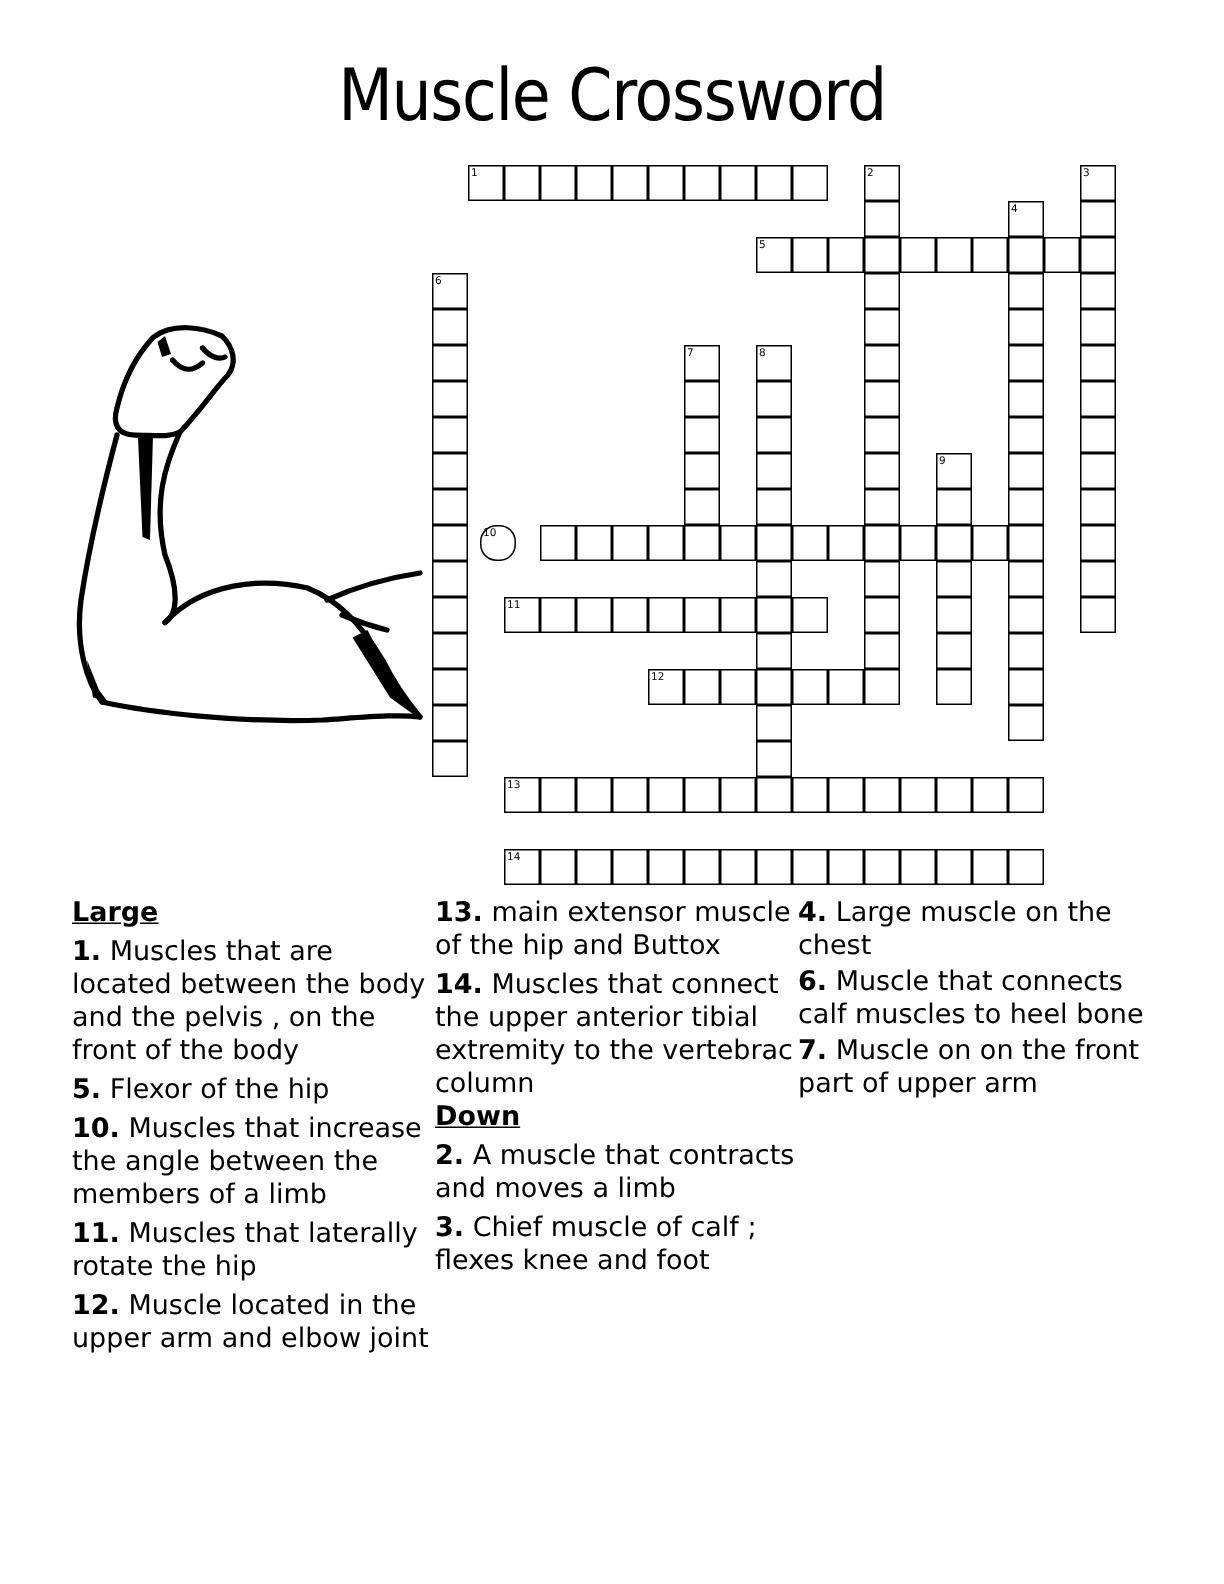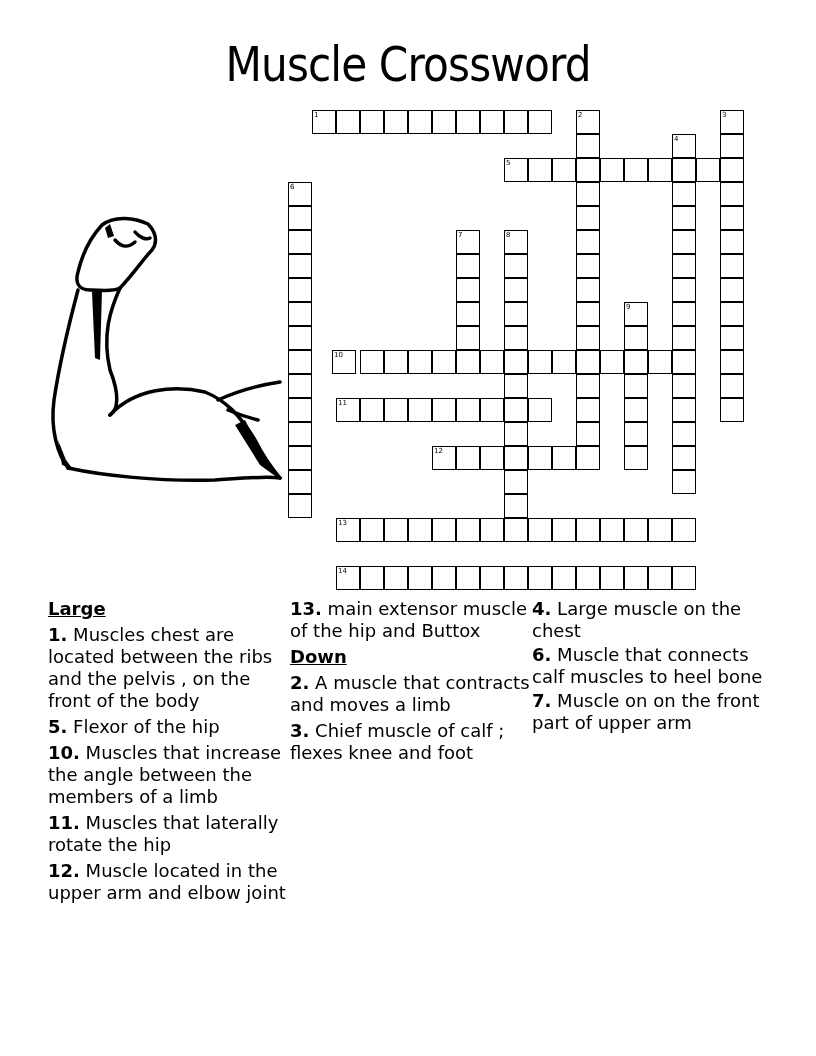--- a/index.html
+++ b/index.html
@@ -134,21 +134,21 @@
     <div class="cell" style="left: 504px; top: 518px;"></div>
     <div class="cell" style="left: 624px; top: 302px;">
       <span class="num">9</span>
     </div>
     <div class="cell" style="left: 624px; top: 326px;"></div>
     <div class="cell" style="left: 624px; top: 350px;"></div>
     <div class="cell" style="left: 624px; top: 374px;"></div>
     <div class="cell" style="left: 624px; top: 398px;"></div>
     <div class="cell" style="left: 624px; top: 422px;"></div>
     <div class="cell" style="left: 624px; top: 446px;"></div>
-    <div class="cell" style="left: 332px; top: 350px;">
+    <div class="cell" style="left: 320px; top: 350px; border-radius: 11px;">
       <span class="num">10</span>
     </div>
     <div class="cell" style="left: 360px; top: 350px;"></div>
     <div class="cell" style="left: 384px; top: 350px;"></div>
     <div class="cell" style="left: 408px; top: 350px;"></div>
     <div class="cell" style="left: 432px; top: 350px;"></div>
     <div class="cell" style="left: 480px; top: 350px;"></div>
     <div class="cell" style="left: 528px; top: 350px;"></div>
     <div class="cell" style="left: 552px; top: 350px;"></div>
     <div class="cell" style="left: 600px; top: 350px;"></div>
@@ -224,29 +224,30 @@
   <g fill="#000">
     <path d="M52,82 L62,80 L60,150 L55,148 Z"></path>
     <path d="M195,215 L205,210 L225,250 L238,268 L220,255 Z"></path>
     <path d="M18,230 L26,250 L32,258 L22,255 Z"></path>
     <path d="M65,18 L70,14 L74,26 L68,28 Z"></path>
   </g>
 </svg>
 
 <div class="col col1">
   <div class="heading">Large</div>
-  <div class="clue"><b>1.</b><span> Muscles chest are located between the ribs and the pelvis , on the front of the body</span></div>
+  <div class="clue"><b>1.</b><span> Muscles that are located between the body and the pelvis , on the front of the body</span></div>
   <div class="clue"><b>5.</b><span> Flexor of the hip</span></div>
   <div class="clue"><b>10.</b><span> Muscles that increase the angle between the members of a limb</span></div>
   <div class="clue"><b>11.</b><span> Muscles that laterally rotate the hip</span></div>
   <div class="clue"><b>12.</b><span> Muscle located in the upper arm and elbow joint</span></div>
 </div>
 
 <div class="col col2">
   <div class="clue"><b>13.</b><span> main extensor muscle of the hip and Buttox</span></div>
+  <div class="clue" style="margin-bottom:0"><b>14.</b><span> Muscles that connect the upper anterior tibial extremity to the vertebrac column</span></div>
   <div class="heading">Down</div>
   <div class="clue"><b>2.</b><span> A muscle that contracts and moves a limb</span></div>
   <div class="clue"><b>3.</b><span> Chief muscle of calf ; flexes knee and foot</span></div>
 </div>
 
 <div class="col col3">
   <div class="clue" style="margin-bottom:2px"><b>4.</b><span> Large muscle on the chest</span></div>
   <div class="clue" style="margin-bottom:2px"><b>6.</b><span> Muscle that connects calf muscles to heel bone</span></div>
   <div class="clue"><b>7.</b><span> Muscle on on the front part of upper arm</span></div>
 </div>

